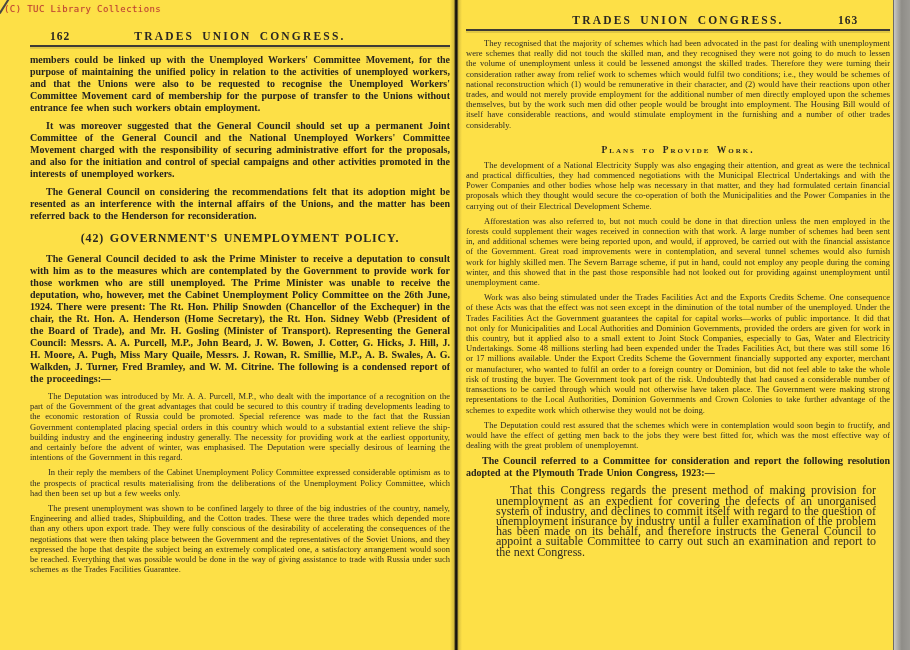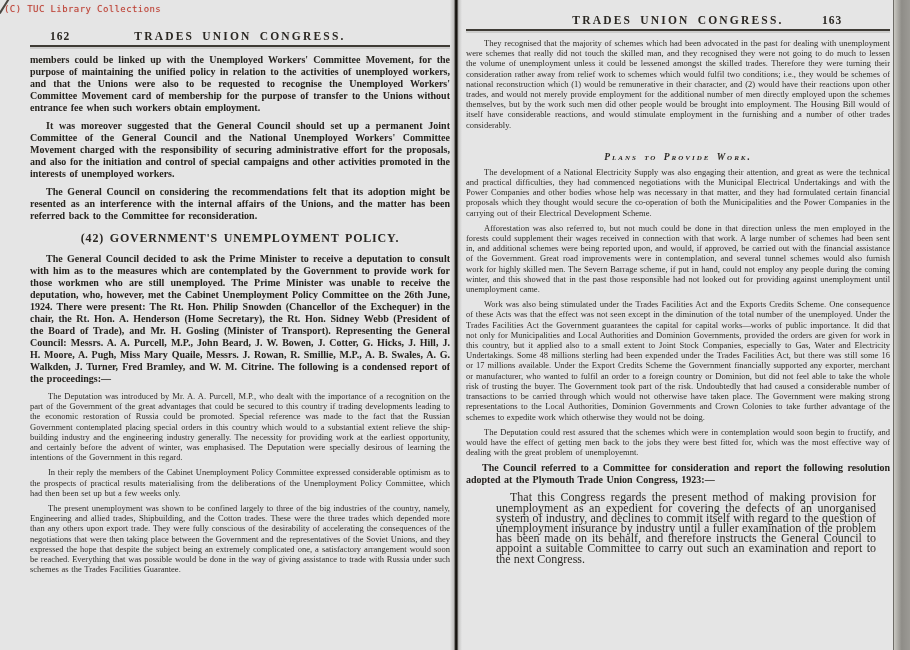--- a/index.html
+++ b/index.html
@@ -4,21 +4,21 @@
 <style>
   html, body { margin:0; padding:0; }
   body {
     width:910px; height:650px;
     background:#b8b6b1;
     font-family:"Liberation Serif","DejaVu Serif",serif;
     overflow:hidden;
   }
   .scan {
     position:relative; width:910px; height:650px;
-    background:#e5e5e5;
+    background:#fde047;
     overflow:hidden;
   }
   .corner-mark {
     position:absolute; left:4px; top:-5px; width:2px; height:20px;
     background:#4a4742; transform:rotate(32deg);
   }
   .watermark {
     position:absolute; left:4px; top:4px;
     font-family:"DejaVu Sans Mono","Liberation Mono",monospace;
     font-size:9px; letter-spacing:0.4px;
@@ -43,21 +43,21 @@
   .page--right { left:466px; top:12px; width:424px; height:634px; }
 
   .page-header {
     display:grid; grid-template-columns:64px 1fr 64px; align-items:baseline;
     border-bottom:2px solid #3e3b35;
     box-shadow:0 2px 0 rgba(62,59,53,0.15);
     padding:2px 4px 3px 4px; margin-bottom:7px;
   }
   .page-number { font-weight:bold; font-size:11.5px; letter-spacing:1px; }
   .page--left  .page-number { text-align:left;  padding-left:16px; }
-  .page--right .page-number { text-align:left; padding-right:12px; }
+  .page--right .page-number { text-align:center; padding-right:12px; }
   .running-title {
     grid-column:2; text-align:center;
     font-weight:bold; font-size:11.5px; letter-spacing:2.2px;
     word-spacing:3px;
   }
 
   .body-text {
     font-size:10px; line-height:12px; text-align:justify;
     font-weight:600; word-spacing:1px;
     margin:0 0 6px 0; text-indent:16px;
@@ -72,22 +72,21 @@
   }
 
   .section-heading {
     text-align:center; font-weight:bold; font-size:12px;
     letter-spacing:0.8px; word-spacing:2px;
     margin:9px 0 7px 0;
   }
   .sub-heading {
     text-align:center; font-variant:small-caps; font-weight:600;
     font-size:9.5px; letter-spacing:2px; word-spacing:2px;
-    margin:22px 0 5px 0;
-    font-style:italic;
+    margin:15px 0 5px 0;
   }
   .resolution-text {
     font-size:12px; line-height:10.2px; text-align:justify;
     margin:2px 14px 0 30px; text-indent:14px;
     color:#2e2b26;
   }
 </style>
 </head>
 <body>
 
@@ -98,21 +97,21 @@
 
   <div class="page page--left">
     <div class="page-header">
       <span class="page-number">162</span>
       <span class="running-title">TRADES UNION CONGRESS.</span>
       <span></span>
     </div>
 
     <p class="body-text no-indent">members could be linked up with the Unemployed Workers' Committee Movement, for the purpose of maintaining the unified policy in relation to the activities of unemployed workers, and that the Unions were also to be requested to recognise the Unemployed Workers' Committee Movement card of membership for the purpose of transfer to the Unions without entrance fee when such workers obtain employment.</p>
     <p class="body-text">It was moreover suggested that the General Council should set up a permanent Joint Committee of the General Council and the National Unemployed Workers' Committee Movement charged with the responsibility of securing administrative effort for the proposals, and also for the initiation and control of special campaigns and other activities promoted in the interests of unemployed workers.</p>
-    <p class="body-text">The General Council on considering the recommendations felt that its adoption might be resented as an interference with the internal affairs of the Unions, and the matter has been referred back to the Committee for reconsideration.</p>
+    <p class="body-text">The General Council on considering the recommendations felt that its adoption might be resented as an interference with the internal affairs of the Unions, and the matter has been referred back to the Henderson for reconsideration.</p>
 
     <h2 class="section-heading">(42) GOVERNMENT'S UNEMPLOYMENT POLICY.</h2>
 
     <p class="body-text">The General Council decided to ask the Prime Minister to receive a deputation to consult with him as to the measures which are contemplated by the Government to provide work for those workmen who are still unemployed. The Prime Minister was unable to receive the deputation, who, however, met the Cabinet Unemployment Policy Committee on the 26th June, 1924. There were present: The Rt. Hon. Philip Snowden (Chancellor of the Exchequer) in the chair, the Rt. Hon. A. Henderson (Home Secretary), the Rt. Hon. Sidney Webb (President of the Board of Trade), and Mr. H. Gosling (Minister of Transport). Representing the General Council: Messrs. A. A. Purcell, M.P., John Beard, J. W. Bowen, J. Cotter, G. Hicks, J. Hill, J. H. Moore, A. Pugh, Miss Mary Quaile, Messrs. J. Rowan, R. Smillie, M.P., A. B. Swales, A. G. Walkden, J. Turner, Fred Bramley, and W. M. Citrine. The following is a condensed report of the proceedings:—</p>
 
     <p class="report-text">The Deputation was introduced by Mr. A. A. Purcell, M.P., who dealt with the importance of a recognition on the part of the Government of the great advantages that could be secured to this country if trading developments leading to the economic restoration of Russia could be promoted. Special reference was made to the fact that the Russian Government contemplated placing special orders in this country which would to a substantial extent relieve the ship-building industry and the engineering industry generally. The necessity for providing work at the earliest opportunity, and certainly before the advent of winter, was emphasised. The Deputation were specially desirous of learning the intentions of the Government in this regard.</p>
     <p class="report-text">In their reply the members of the Cabinet Unemployment Policy Committee expressed considerable optimism as to the prospects of practical results materialising from the deliberations of the Unemployment Policy Committee, which had then been set up but a few weeks only.</p>
     <p class="report-text">The present unemployment was shown to be confined largely to three of the big industries of the country, namely, Engineering and allied trades, Shipbuilding, and the Cotton trades. These were the three trades which depended more than any others upon export trade. They were fully conscious of the desirability of accelerating the consequences of the negotiations that were then taking place between the Government and the representatives of the Soviet Unions, and they expressed the hope that despite the subject being an extremely complicated one, a satisfactory arrangement would soon be reached. Everything that was possible would be done in the way of giving assistance to trade with Russia under such schemes as the Trades Facilities Guarantee.</p>
   </div>
 

